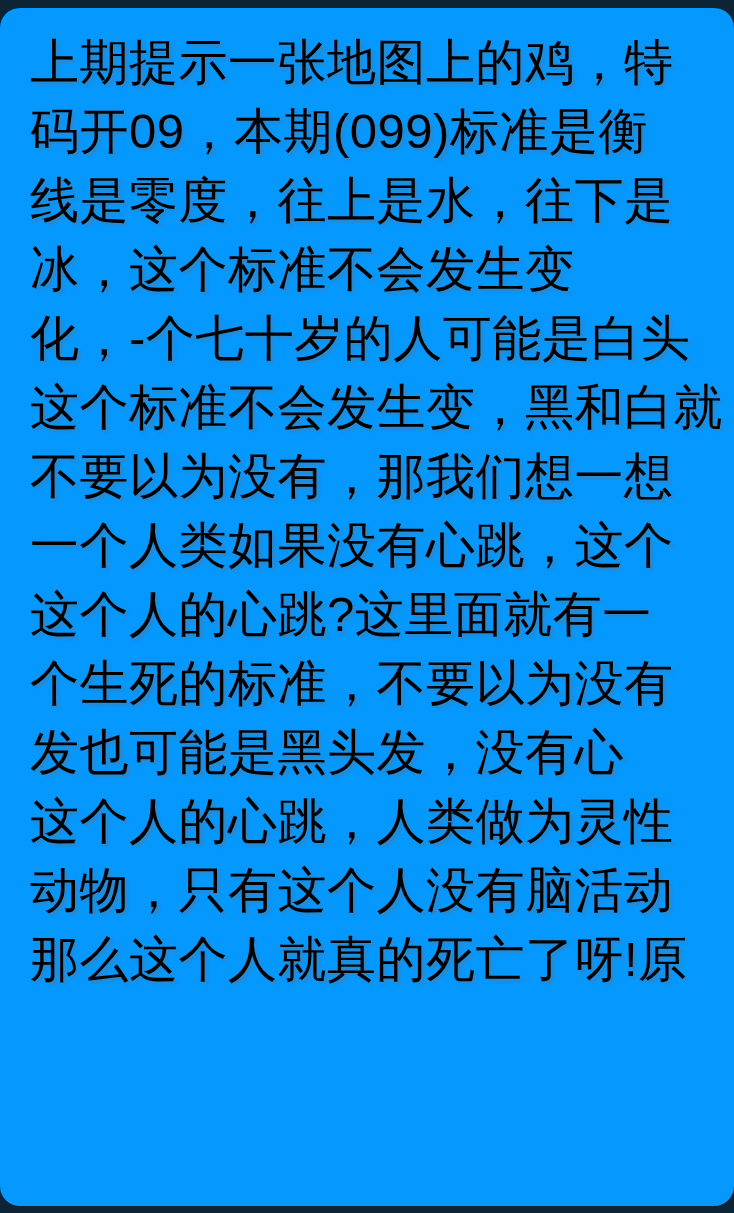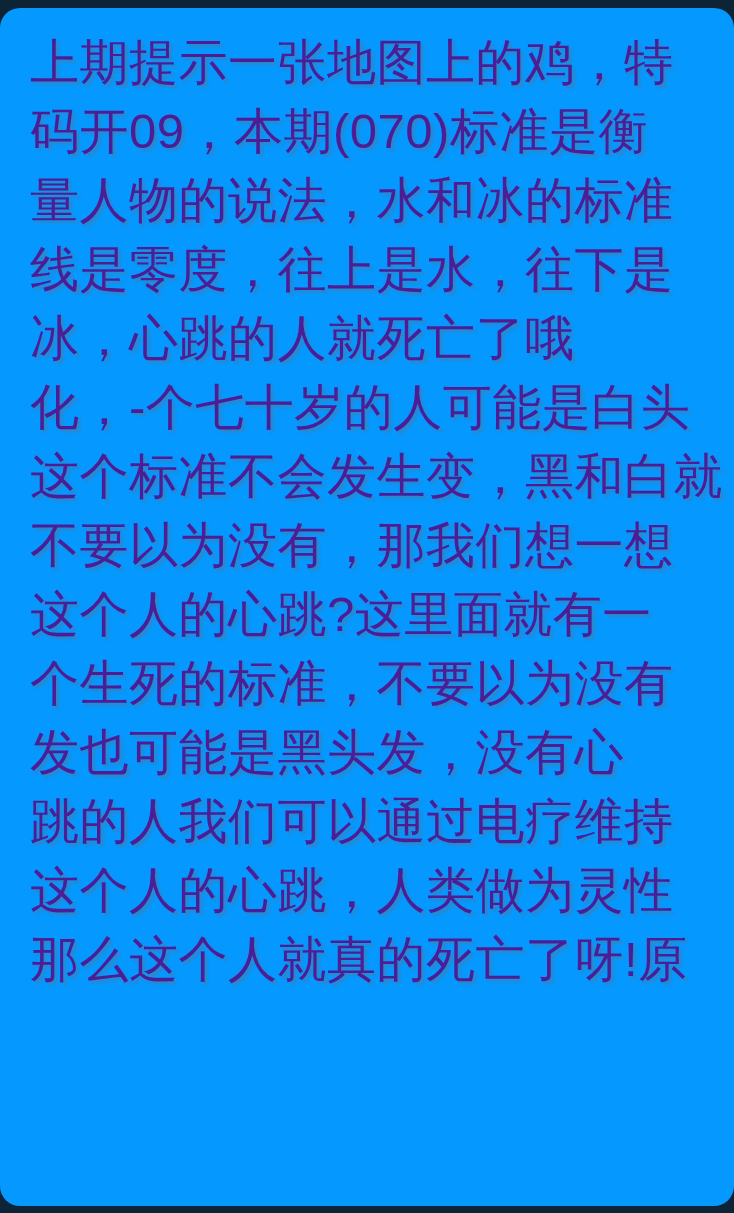--- a/index.html
+++ b/index.html
@@ -19,44 +19,44 @@
     left: 0;
     right: 0;
     top: 8px;
     bottom: 7px;
     background: #0598ff; 
     border-radius: 20px;
     box-sizing: border-box;
     padding: 20px 28px 0 30px;
   }
   .textblock {
-    color: #4c1d95;
+    color: #000000;
   }
   .line {
     font-size: 49px;
     line-height: 69px;
     font-weight: 500;
     letter-spacing: 0.5px;
     white-space: nowrap;
     text-shadow: 3px 3px 2px rgba(100, 115, 130, 0.40);
   }
 </style>
 </head>
 <body>
 
 <div class="card">
   <div class="textblock">
     <div class="line">上期提示一张地图上的鸡，特</div>
-    <div class="line">码开09，本期(070)标准是衡</div>
-    <div class="line">量人物的说法，水和冰的标准</div>
+    <div class="line">码开09，本期(099)标准是衡</div>
     <div class="line">线是零度，往上是水，往下是</div>
-    <div class="line">冰，心跳的人就死亡了哦</div>
+    <div class="line">冰，这个标准不会发生变</div>
     <div class="line">化，-个七十岁的人可能是白头</div>
     <div class="line">这个标准不会发生变，黑和白就</div>
     <div class="line">不要以为没有，那我们想一想</div>
+    <div class="line">一个人类如果没有心跳，这个</div>
     <div class="line">这个人的心跳?这里面就有一</div>
     <div class="line">个生死的标准，不要以为没有</div>
     <div class="line">发也可能是黑头发，没有心</div>
-    <div class="line">跳的人我们可以通过电疗维持</div>
     <div class="line">这个人的心跳，人类做为灵性</div>
+    <div class="line">动物，只有这个人没有脑活动</div>
     <div class="line">那么这个人就真的死亡了呀!原</div>
   </div>
 </div>
 
 </body></html>

